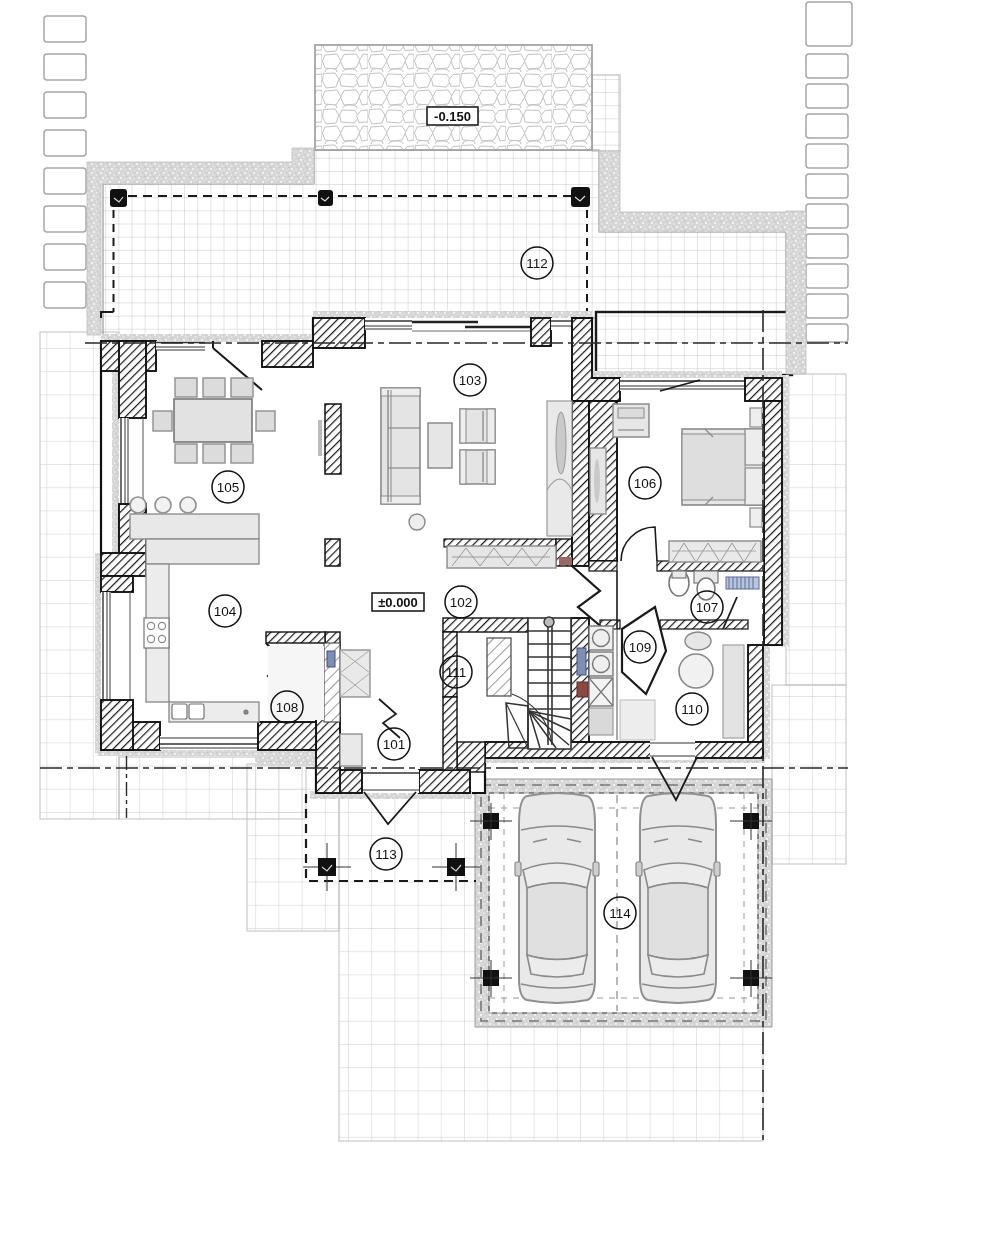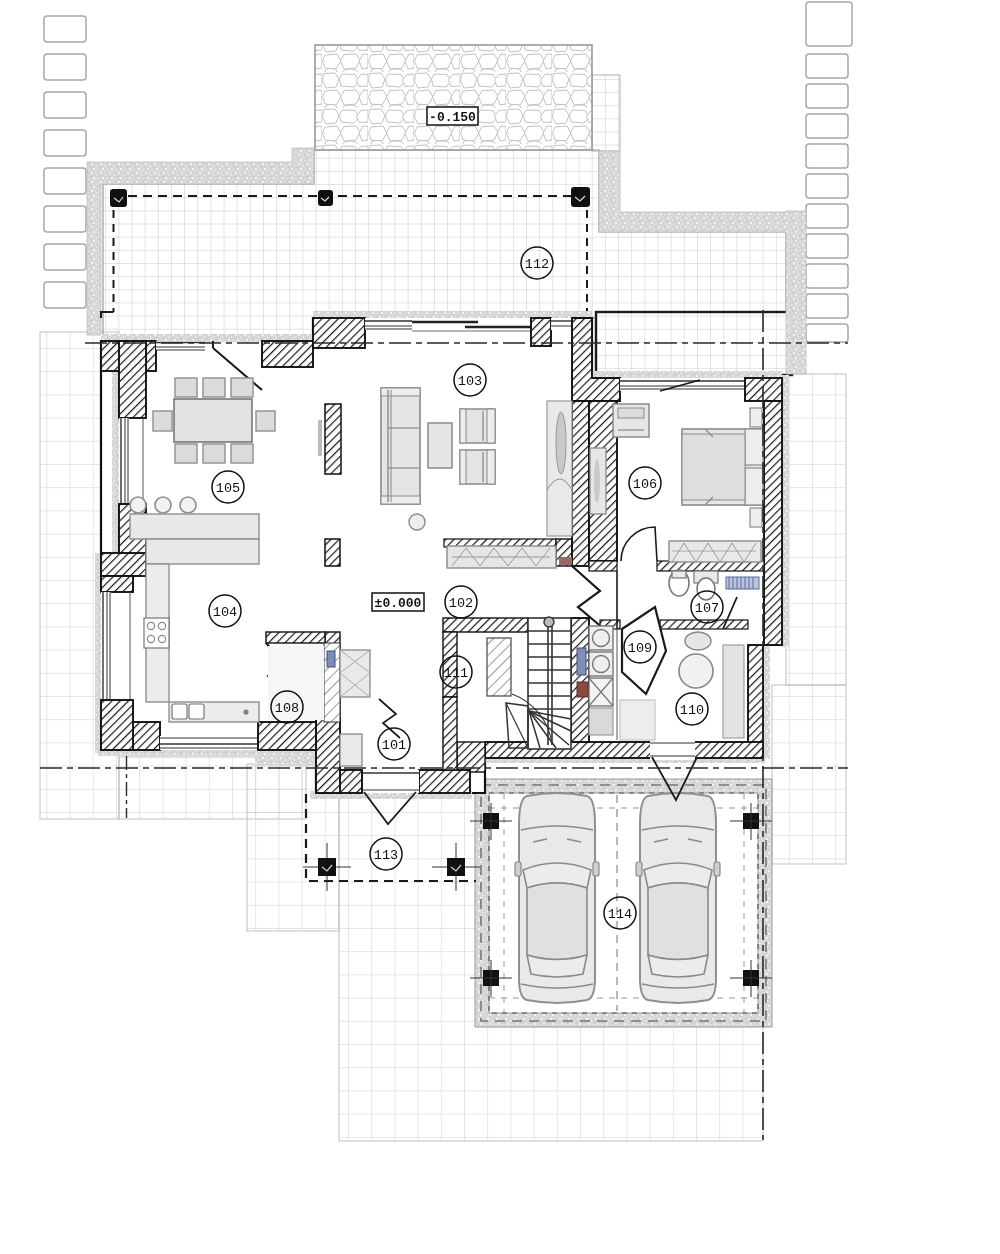--- a/index.html
+++ b/index.html
@@ -1,16 +1,16 @@
 <!DOCTYPE html>
 <html><head>
 <meta charset="utf-8">
 <style>
 html,body{margin:0;padding:0;background:#fff;}
-#page{width:1000px;height:1254px;position:relative;font-family:Liberation Mono, monospace;}
+#page{width:1000px;height:1254px;position:relative;font-family:Liberation Sans, sans-serif;}
 svg{display:block;}
 </style>
 </head>
 <body>
 <div id="page">
 <svg width="1000" height="1254" viewBox="0 0 1000 1254">
 <defs>
 <pattern id="biggrid" width="23.2" height="23.2" patternUnits="userSpaceOnUse">
   <path d="M23.2 0H0V23.2" fill="none" stroke="#cccccc" stroke-width="1"></path>
 </pattern>

